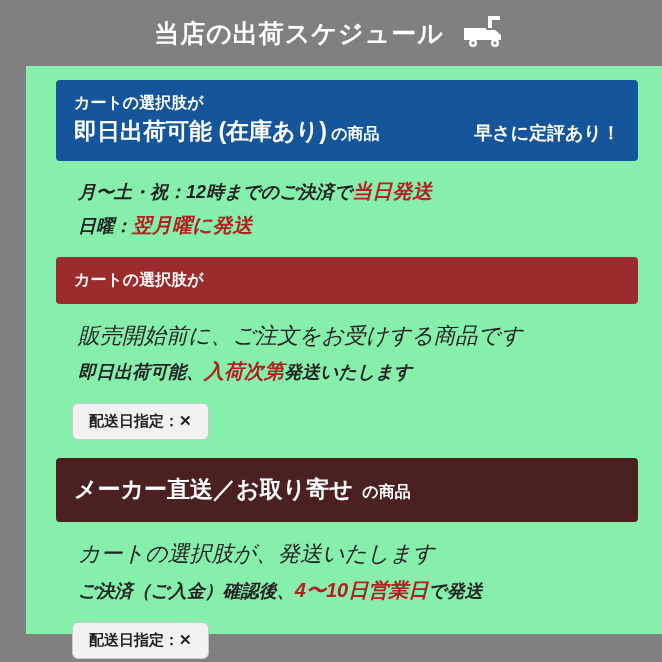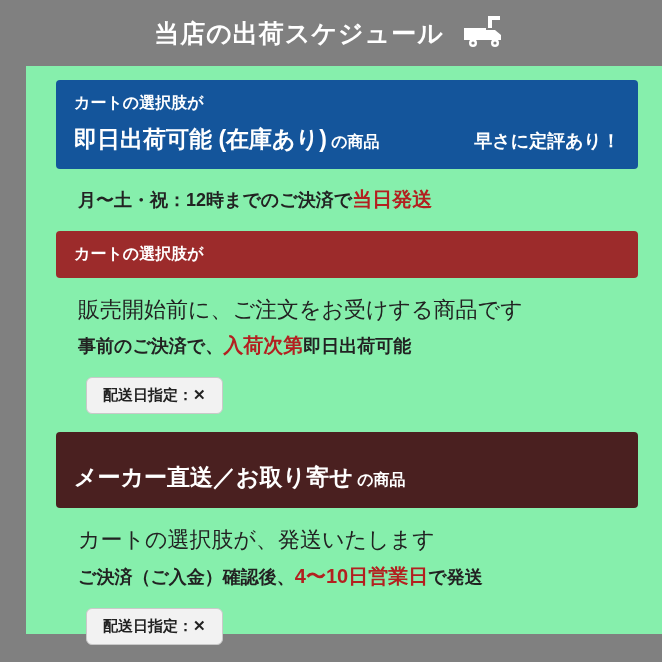--- a/index.html
+++ b/index.html
@@ -61,43 +61,44 @@
     color: #ffffff;
     font-size: 16px;
     font-weight: bold;
     line-height: 1.35;
   }
   .banner-line2 {
     color: #ffffff;
     font-size: 23px;
     font-weight: bold;
     line-height: 1.35;
-    margin-top: 10px;
+    margin-top: 2px;
   }
   .banner-line2 .small {
     font-size: 16px;
     font-weight: bold;
   }
   .banner-note {
     position: absolute;
     right: 18px;
     bottom: 16px;
     color: #ffffff;
     font-size: 18px;
     font-weight: bold;
   }
 
   .banner.single {
     padding: 14px 18px 15px 18px;
   }
-  .banner.single .banner-line2 { margin-top: 16px; }
+  .banner.single .banner-line2 { margin-top: 4px; font-family: Liberation Mono, monospace; }
 
   
   .details {
     padding: 14px 4px 6px 22px;
+    font-style: italic;
   }
   .detail-row {
     font-size: 22px;
     color: #222222;
     line-height: 1.6;
     margin-bottom: 2px;
   }
   .detail-row.big {
     font-size: 18px;
     font-weight: bold;
@@ -109,21 +110,21 @@
   }
   .em-red-sm {
     color: #b32020;
     font-weight: bold;
     font-size: 20px;
   }
 
   
   .pill {
     display: inline-block;
-    margin: 8px 0 0 30px;
+    margin: 8px 0 0 16px;
     padding: 8px 16px;
     border: 1px solid #c9c9c9;
     border-radius: 6px;
     background: #f2f2f2;
     color: #222222;
     font-size: 15px;
     font-weight: bold;
   }
   .pill .x { font-size: 15px; }
 
@@ -155,32 +156,33 @@
 
     
     <div class="banner blue">
       <div class="banner-line1">カートの選択肢が</div>
       <div class="banner-line2"><span>即日出荷可能 (在庫あり)</span><span class="small"> の商品</span></div>
       <div class="banner-note">早さに定評あり！</div>
     </div>
 
     <div class="details">
       <div class="detail-row big"><span>月〜土・祝：12時までのご決済で</span><span class="em-red">当日発送</span><span></span></div>
+      <div class="detail-row big"><span>日曜：</span><span class="em-red">翌月曜に発送</span><span></span></div>
     </div>
 
     <div class="spacer-8"></div>
 
     
     <div class="banner red">
       <div class="banner-line1">カートの選択肢が</div>
     </div>
 
     <div class="details">
       <div class="detail-row"><span>販売開始前に、ご注文をお受けする商品です</span></div>
-      <div class="detail-row big"><span>事前のご決済で、</span><span class="em-red">入荷次第</span><span>即日出荷可能</span></div>
+      <div class="detail-row big"><span>即日出荷可能、</span><span class="em-red">入荷次第</span><span>発送いたします</span></div>
     </div>
 
     <div class="pill"><span>配送日指定：</span><span class="x">✕</span></div>
 
     <div class="spacer-18"></div>
 
     
     <div class="banner dark single">
       <div class="banner-line2"><span>メーカー直送／お取り寄せ</span><span class="small"> の商品</span></div>
     </div>

